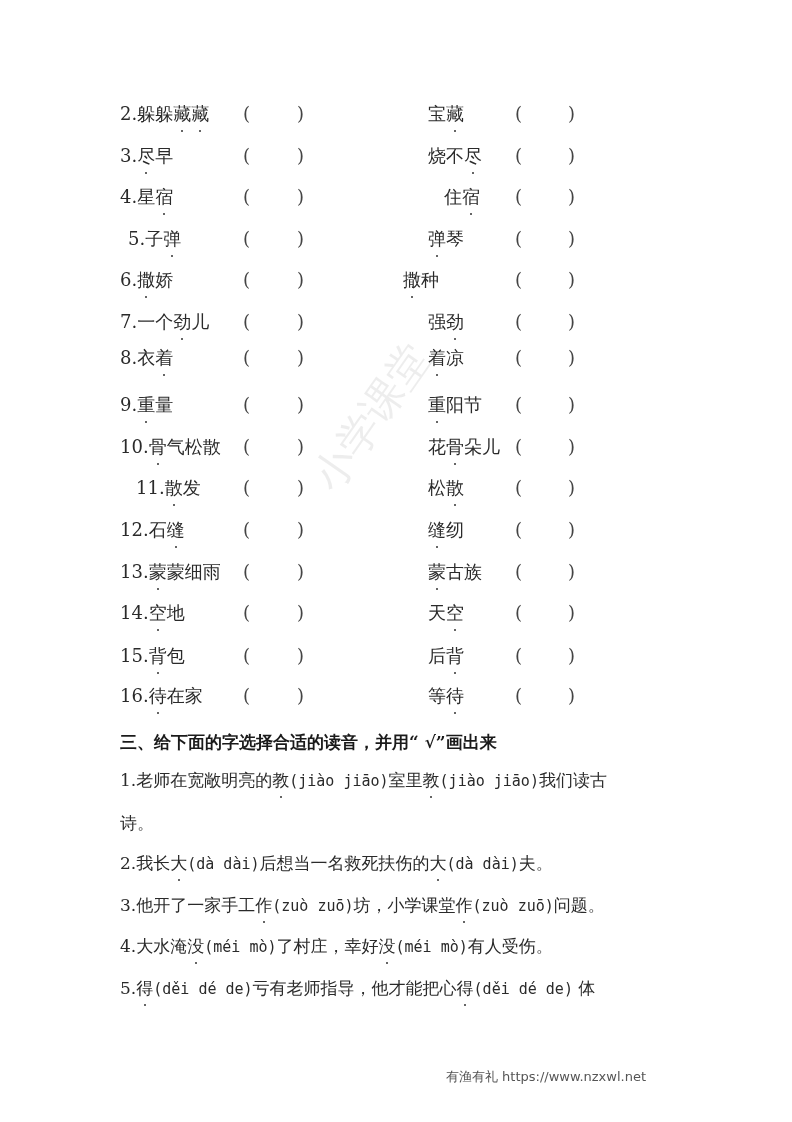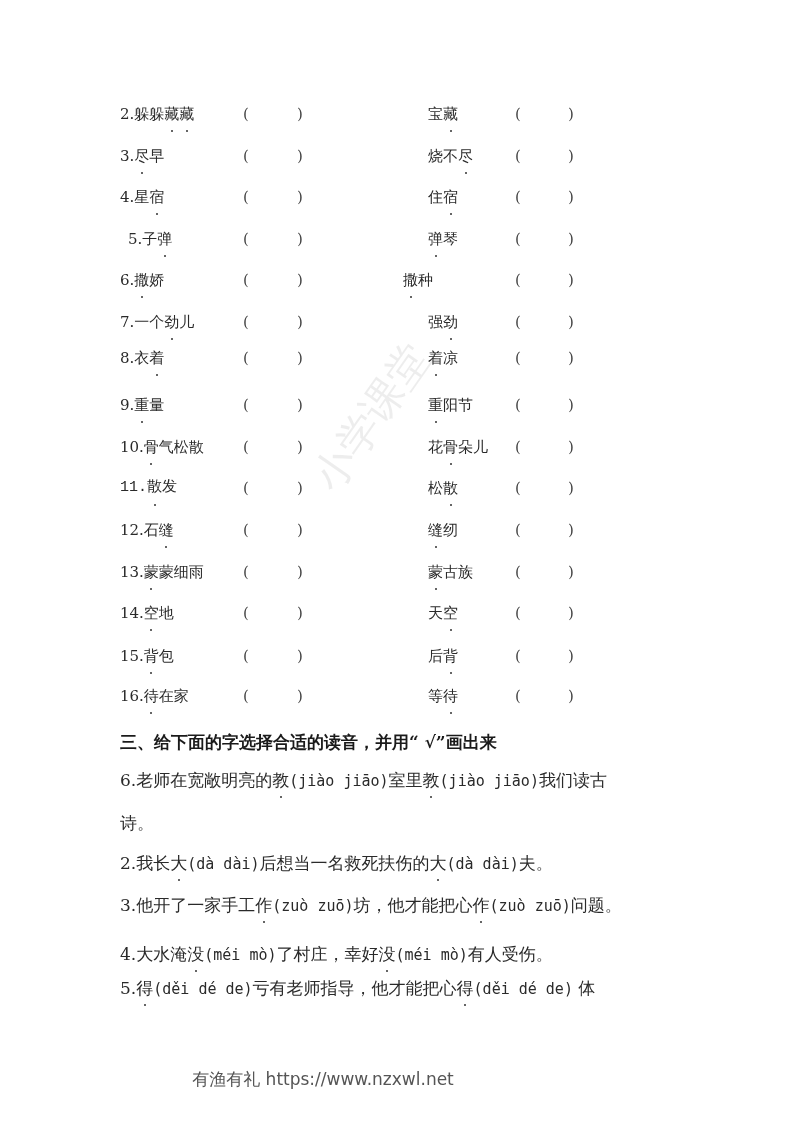--- a/index.html
+++ b/index.html
@@ -1,29 +1,29 @@
 <!DOCTYPE html>
 <html><head>
   <meta charset="utf-8">
   <style>
     html, body { margin: 0; padding: 0; background: #ffffff; }
     body { width: 792px; height: 1122px; position: relative; overflow: hidden;
            font-family: "DejaVu Serif", "Liberation Serif", serif; color: #2a2a2a; }
     .page { position: absolute; left: 0; top: 0; width: 792px; height: 1122px; }
-    .row { position: absolute; left: 0; width: 792px; height: 30px; font-size: 15px; line-height: 30px; }
+    .row { position: absolute; left: 0; width: 792px; height: 30px; font-size: 18px; line-height: 30px; }
     .cell { position: absolute; top: 0; white-space: nowrap; }
     .em { position: relative; display: inline-block; }
     .em::after { content: ""; position: absolute; left: 50%; bottom: -3px; width: 2px; height: 2px;
                  margin-left: -1px; background: #333; border-radius: 50%; }
     .paren { color: #444; }
     .section-title { position: absolute; left: 120px; top: 727px; font-size: 17px; font-weight: bold;
                      font-family: "DejaVu Serif", "Liberation Serif", serif; color: #1a1a1a; line-height: 30px; }
     .sent { position: absolute; left: 120px; font-size: 17px; line-height: 30px; white-space: nowrap; color: #2a2a2a; }
     .py { font-family: "DejaVu Sans Mono", "Liberation Mono", monospace; font-size: 15px; }
-    .footer { position: absolute; top: 1068px; left: 0; width: 646px; text-align: center; font-size: 17px;
+    .footer { position: absolute; top: 1068px; left: 0; width: 646px; text-align: right; font-size: 13px;
               font-family: "DejaVu Sans", "Liberation Sans", sans-serif; color: #555; }
     .watermark { position: absolute; left: 300px; top: 470px; font-size: 42px; color: rgba(0,0,0,0.07);
                  transform: rotate(-55deg); transform-origin: left top; white-space: nowrap;
                  font-family: "DejaVu Sans", sans-serif; pointer-events: none; }
   </style>
 </head>
 <body>
 
 <div class="page">
   <div class="watermark">小学课堂</div>
@@ -41,21 +41,21 @@
         <div class="cell paren" style="left: 243px;">(</div>
         <div class="cell paren" style="left: 297px;">)</div>
         <div class="cell" style="left: 428px;"><span>烧不</span><span class="em">尽</span></div>
         <div class="cell paren" style="left: 515px;">(</div>
         <div class="cell paren" style="left: 568px;">)</div>
       </div>
       <div class="row" style="top: 182.2px;">
         <div class="cell" style="left: 120px;"><span>4.</span><span>星</span><span class="em">宿</span></div>
         <div class="cell paren" style="left: 243px;">(</div>
         <div class="cell paren" style="left: 297px;">)</div>
-        <div class="cell" style="left: 428px;"><span>住</span><span class="em">宿</span></div>
+        <div class="cell" style="left: 444px;"><span>住</span><span class="em">宿</span></div>
         <div class="cell paren" style="left: 515px;">(</div>
         <div class="cell paren" style="left: 568px;">)</div>
       </div>
       <div class="row" style="top: 223.8px;">
         <div class="cell" style="left: 128px;"><span>5.</span><span>子</span><span class="em">弹</span></div>
         <div class="cell paren" style="left: 243px;">(</div>
         <div class="cell paren" style="left: 297px;">)</div>
         <div class="cell" style="left: 428px;"><span class="em">弹</span><span>琴</span></div>
         <div class="cell paren" style="left: 515px;">(</div>
         <div class="cell paren" style="left: 568px;">)</div>
@@ -94,21 +94,21 @@
       </div>
       <div class="row" style="top: 431.8px;">
         <div class="cell" style="left: 120px;"><span>10.</span><span class="em">骨</span><span>气松散</span></div>
         <div class="cell paren" style="left: 243px;">(</div>
         <div class="cell paren" style="left: 297px;">)</div>
         <div class="cell" style="left: 428px;"><span>花</span><span class="em">骨</span><span>朵儿</span></div>
         <div class="cell paren" style="left: 515px;">(</div>
         <div class="cell paren" style="left: 568px;">)</div>
       </div>
       <div class="row" style="top: 473.4px;">
-        <div class="cell" style="left: 120px; font-family: Liberation Mono, monospace;"><span>11.</span><span class="em">散</span><span>发</span></div>
+        <div class="cell" style="left: 136px;"><span>11.</span><span class="em">散</span><span>发</span></div>
         <div class="cell paren" style="left: 243px;">(</div>
         <div class="cell paren" style="left: 297px;">)</div>
         <div class="cell" style="left: 428px;"><span>松</span><span class="em">散</span></div>
         <div class="cell paren" style="left: 515px;">(</div>
         <div class="cell paren" style="left: 568px;">)</div>
       </div>
       <div class="row" style="top: 515px;">
         <div class="cell" style="left: 120px;"><span>12.</span><span>石</span><span class="em">缝</span></div>
         <div class="cell paren" style="left: 243px;">(</div>
         <div class="cell paren" style="left: 297px;">)</div>
@@ -144,21 +144,21 @@
         <div class="cell" style="left: 120px;"><span>16.</span><span class="em">待</span><span>在家</span></div>
         <div class="cell paren" style="left: 243px;">(</div>
         <div class="cell paren" style="left: 297px;">)</div>
         <div class="cell" style="left: 428px;"><span>等</span><span class="em">待</span></div>
         <div class="cell paren" style="left: 515px;">(</div>
         <div class="cell paren" style="left: 568px;">)</div>
       </div>
     </div>
   <div class="section-title">三、给下面的字选择合适的读音，并用“ √”画出来</div>
   <div id="sents">
-      <div class="sent" style="top: 765px;"><span>6.老师在宽敞明亮的</span><span class="em">教</span><span class="py">(jiào jiāo)</span><span>室里</span><span class="em">教</span><span class="py">(jiào jiāo)</span><span>我们读古</span></div>
+      <div class="sent" style="top: 765px;"><span>1.老师在宽敞明亮的</span><span class="em">教</span><span class="py">(jiào jiāo)</span><span>室里</span><span class="em">教</span><span class="py">(jiào jiāo)</span><span>我们读古</span></div>
       <div class="sent" style="top: 808px;"><span>诗。</span></div>
       <div class="sent" style="top: 848px;"><span>2.我长</span><span class="em">大</span><span class="py">(dà  dài)</span><span>后想当一名救死扶伤的</span><span class="em">大</span><span class="py">(dà  dài)</span><span>夫。</span></div>
-      <div class="sent" style="top: 890px;"><span>3.他开了一家手工</span><span class="em">作</span><span class="py">(zuò zuō)</span><span>坊，他才能把心</span><span class="em">作</span><span class="py">(zuò zuō)</span><span>问题。</span></div>
-      <div class="sent" style="top: 931px; margin-top: 8px;"><span>4.大水淹</span><span class="em">没</span><span class="py">(méi mò)</span><span>了村庄，幸好</span><span class="em">没</span><span class="py">(méi mò)</span><span>有人受伤。</span></div>
+      <div class="sent" style="top: 890px;"><span>3.他开了一家手工</span><span class="em">作</span><span class="py">(zuò zuō)</span><span>坊，小学课堂</span><span class="em">作</span><span class="py">(zuò zuō)</span><span>问题。</span></div>
+      <div class="sent" style="top: 931px;"><span>4.大水淹</span><span class="em">没</span><span class="py">(méi mò)</span><span>了村庄，幸好</span><span class="em">没</span><span class="py">(méi mò)</span><span>有人受伤。</span></div>
       <div class="sent" style="top: 973px;"><span>5.</span><span class="em">得</span><span class="py">(děi dé de)</span><span>亏有老师指导，他才能把心</span><span class="em">得</span><span class="py">(děi dé de)</span><span> 体</span></div>
     </div>
   <div class="footer">有渔有礼 https://www.nzxwl.net</div>
 </div>
 
 </body></html>

